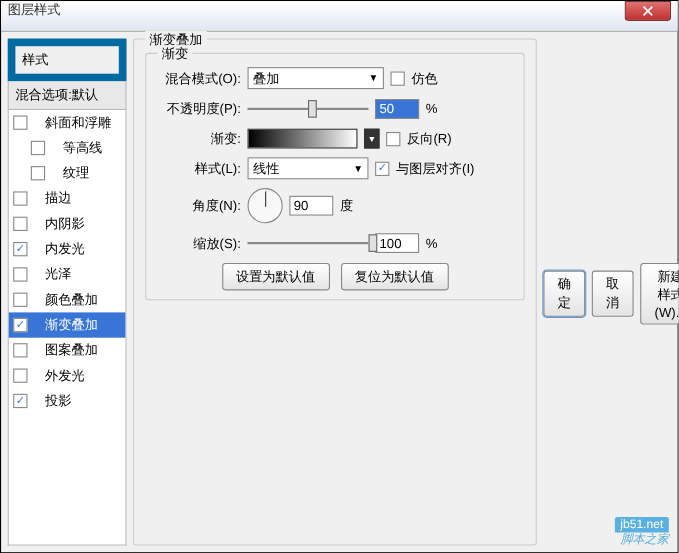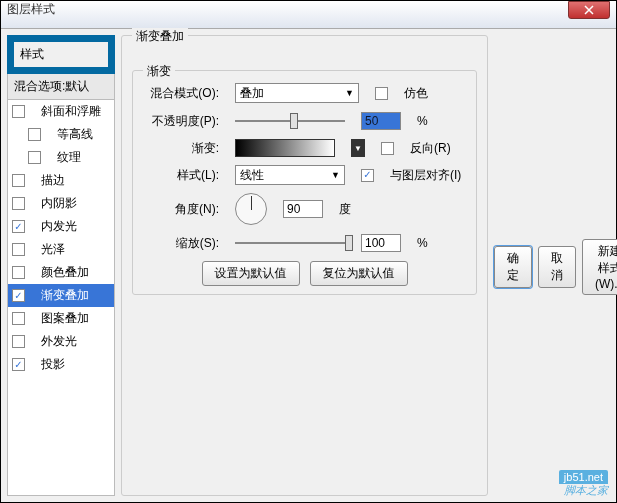--- a/index.html
+++ b/index.html
@@ -16,31 +16,31 @@
 .left-list { border: 1px solid #bbb; border-top: none; background: #fff; flex: 1; }
 .style-item { display: flex; align-items: center; padding: 3px 4px; gap: 16px; cursor: pointer; }
 .style-item.indent { padding-left: 20px; }
 .style-item.selected { background: #3875d7; color: #fff; }
 .chk { width: 13px; height: 13px; border: 1px solid #888; background: #fff; display: inline-flex; align-items: center; justify-content: center; flex-shrink: 0; }
 .chk.checked::after { content: "✓"; font-size: 10px; color: #3875d7; line-height: 1; }
 .style-item.selected .chk.checked::after { color: #3875d7; }
 .mid-panel { flex: 1; position: relative; }
 .fieldset { border: 1px solid #ccc; border-radius: 3px; padding: 10px; height: 100%; position: relative; }
 .fieldset-title { position: absolute; top: -8px; left: 10px; background: #f0f0f0; padding: 0 4px; }
-.inner-fieldset { border: 1px solid #ccc; border-radius: 3px; padding: 12px 8px 8px; margin-top: 24px; position: relative; }
+.inner-fieldset { border: 1px solid #ccc; border-radius: 3px; padding: 12px 8px 8px; margin-top: 2px; position: relative; }
 .inner-title { position: absolute; top: -8px; left: 10px; background: #f0f0f0; padding: 0 4px; }
-.row { display: flex; align-items: center; margin-bottom: 8px; gap: 16px; }
+.row { display: flex; align-items: center; margin-bottom: 8px; gap: 6px; }
 .label { width: 78px; text-align: right; }
 .select { border: 1px solid #888; background: #fff; height: 20px; padding: 0 4px; display: flex; align-items: center; justify-content: space-between; cursor: pointer; }
 .select .arrow { font-size: 9px; }
 .slider { width: 110px; height: 20px; position: relative; display: flex; align-items: center; }
 .slider-track { width: 100%; height: 2px; background: #888; }
 .slider-thumb { position: absolute; width: 8px; height: 16px; background: #e0e0e0; border: 1px solid #666; top: 2px; }
 .numbox { width: 40px; height: 18px; border: 1px solid #888; background: #fff; padding: 0 3px; display: flex; align-items: center; }
-.numbox.sel { background: #3875d7; color: #0f172a; }
+.numbox.sel { background: #3875d7; color: #ffffff; }
 .grad-preview { width: 100px; height: 18px; background: linear-gradient(90deg, #000, #fff); border: 1px solid #333; cursor: pointer; }
 .grad-btn { width: 14px; height: 18px; border: 1px solid #333; background: #333; color: #fff; display: flex; align-items: center; justify-content: center; font-size: 8px; cursor: pointer; }
 .angle-dial { width: 32px; height: 32px; border: 1px solid #888; border-radius: 50%; background: #f8f8f8; position: relative; cursor: pointer; }
 .angle-dial::after { content: ""; position: absolute; width: 1px; height: 14px; background: #333; left: 50%; top: 2px; transform-origin: bottom; }
 .btn { border: 1px solid #888; background: linear-gradient(#fff, #e4e4e4); border-radius: 3px; padding: 3px 12px; cursor: pointer; text-align: center; }
 .btn-row { display: flex; gap: 10px; justify-content: center; margin-top: 4px; }
 .right-panel { width: 116px; display: flex; flex-direction: row; gap: 6px; align-items: center; padding-top: 2px; }
 .right-panel .btn { width: 104px; }
 .btn.primary { box-shadow: 0 0 0 1px #5a9de0; }
 .preview-chk { display: flex; align-items: center; gap: 4px; margin-top: 4px; }

